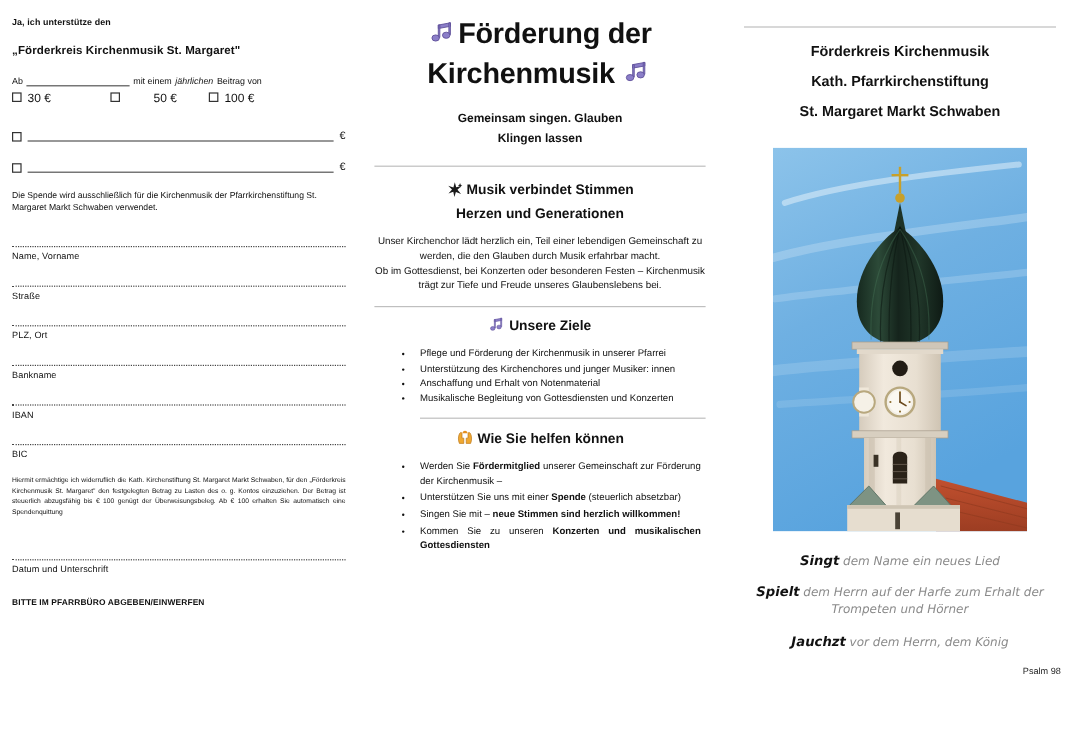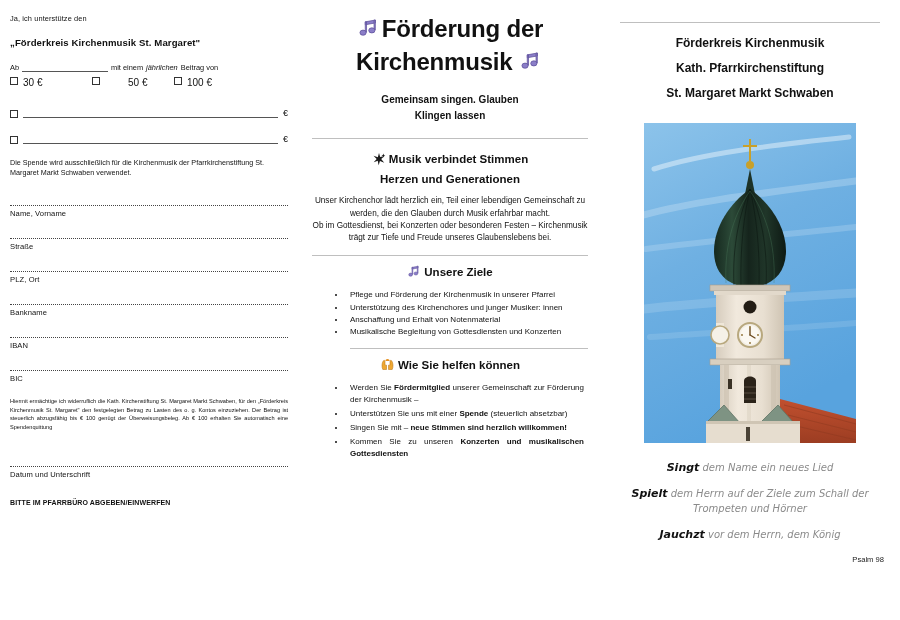--- a/index.html
+++ b/index.html
@@ -10,21 +10,21 @@
   }
   .page{position:relative;width:900px;height:620px;display:flex;}
 
   
   .col{box-sizing:border-box;height:620px;position:relative;}
   .hr{border:0;border-top:1px solid #bfbfbf;margin:8px 0;height:0;}
   .dotted{border:0;border-top:1px dotted #444;height:0;margin:0;}
 
   
   .col-left{width:300px;padding:14px 12px 10px 10px;}
-  .l-intro{font-size:7.4px;letter-spacing:.1px;margin:0 0 14px 0;}
+  .l-intro{font-size:7.4px;letter-spacing:.1px;margin:0 0 14px 0;font-weight:bold;}
   .l-title{font-size:9.6px;font-weight:bold;margin:0 0 14px 0;letter-spacing:.1px;}
   .l-abrow{font-size:7.4px;display:flex;align-items:flex-end;gap:3px;margin-bottom:5px;white-space:nowrap;}
   .l-abrow .fill{display:inline-block;width:86px;border-bottom:1px solid #555;height:9px;}
   .l-abrow i{font-style:italic;}
 
   .boxes{display:flex;margin-bottom:18px;font-size:10px;}
   .boxes .bx{display:flex;align-items:flex-start;gap:5px;}
   .boxes .bx:nth-child(1){width:82px;}
   .boxes .bx:nth-child(2){width:82px;gap:28px;}
   .cbx{display:inline-block;width:8px;height:8px;border:1px solid #333;box-sizing:border-box;background:#fff;flex:none;}
@@ -382,21 +382,21 @@
         <rect x="102" y="304" width="4" height="14" fill="#4a4236"></rect>
         <rect x="62" y="298" width="94" height="3" fill="#cfc5b4"></rect>
       </svg>
     </div>
 
     <div class="psalm">
       <p>
         <b>Singt</b><span> dem Name ein neues Lied</span>
       </p>
       <p>
-        <b>Spielt</b><span> dem Herrn auf der Ziele zum Schall der Trompeten und Hörner</span>
+        <b>Spielt</b><span> dem Herrn auf der Harfe zum Erhalt der Trompeten und Hörner</span>
       </p>
       <p>
         <b>Jauchzt</b><span> vor dem Herrn, dem König</span>
       </p>
       <div class="ref">Psalm 98</div>
     </div>
   </div>
 
 </div>
 

